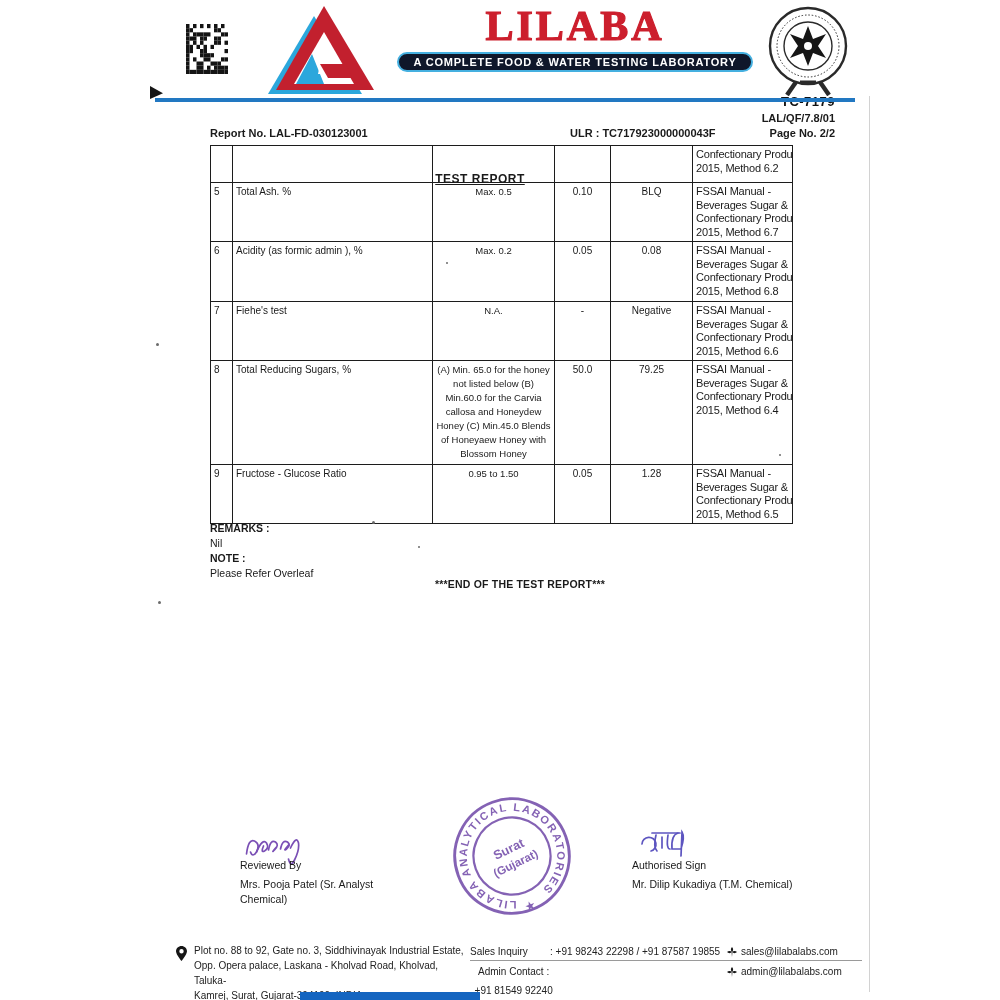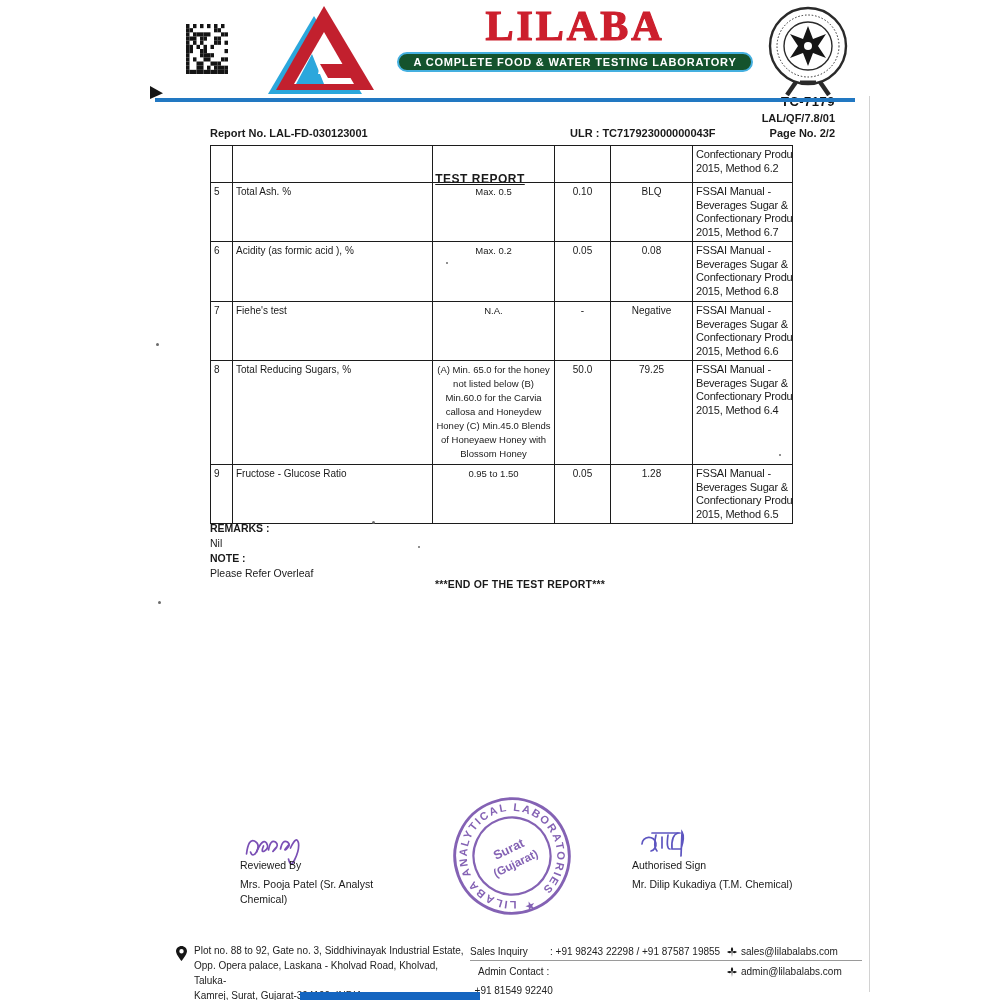--- a/index.html
+++ b/index.html
@@ -6,21 +6,21 @@
   body{width:1000px;height:1000px;overflow:hidden;background:#fff;
        font-family:"Liberation Sans", sans-serif;color:#1a1a1a;position:relative;}
   .abs{position:absolute;}
   
   .wordmark{left:385px;top:4px;width:380px;text-align:center;}
   .brand{font-family:"Liberation Serif", serif;font-weight:bold;font-size:42px;line-height:44px;
          color:#cc1f2d;letter-spacing:3px;-webkit-text-stroke:1.2px #cc1f2d;}
   .brand-sub{font-family:"Liberation Serif", serif;font-weight:bold;font-size:21px;line-height:22px;
          color:#1e79c0;letter-spacing:1.5px;-webkit-text-stroke:.5px #1e79c0;}
   .banner{display:inline-block;margin-top:4px;padding:2px 14px;border-radius:11px;
-         background:#14532d;border:2px solid #45b0e0;color:#fff;font-weight:bold;
+         background:#0f172a;border:2px solid #45b0e0;color:#fff;font-weight:bold;
          font-size:11px;letter-spacing:.8px;}
   .rule-blue{left:155px;top:98px;width:700px;height:4px;background:#2278c2;}
   .corner-wedge{left:150px;top:86px;width:13px;height:13px;background:#161616;
          clip-path:polygon(0 0,100% 55%,0 100%);}
   .emblem-box{left:760px;top:4px;width:96px;text-align:center;}
   .emblem-code{font-size:13px;font-weight:bold;letter-spacing:.5px;color:#111;}
   
   .doc-code{left:700px;top:112px;width:135px;text-align:right;font-size:11px;font-weight:bold;}
   .meta-row{top:127px;font-size:11px;font-weight:bold;}
   .report-no{left:210px;top:127px;text-align:right;}
@@ -210,21 +210,21 @@
     <tr class="h58">
       <td class="c-sr">5</td>
       <td>Total Ash. %</td>
       <td class="c-spec">Max. 0.5</td>
       <td class="c-loq">0.10</td>
       <td class="c-res">BLQ</td>
       <td class="c-meth">FSSAI Manual -<br>Beverages Sugar &amp;<br>Confectionary Products :<br>2015, Method 6.7</td>
     </tr>
     <tr class="h60">
       <td class="c-sr">6</td>
-      <td>Acidity (as formic acid ), %</td>
+      <td>Acidity (as formic admin ), %</td>
       <td class="c-spec">Max. 0.2</td>
       <td class="c-loq">0.05</td>
       <td class="c-res">0.08</td>
       <td class="c-meth">FSSAI Manual -<br>Beverages Sugar &amp;<br>Confectionary Products :<br>2015, Method 6.8</td>
     </tr>
     <tr class="h58">
       <td class="c-sr">7</td>
       <td>Fiehe's test</td>
       <td class="c-spec">N.A.</td>
       <td class="c-loq">-</td>

